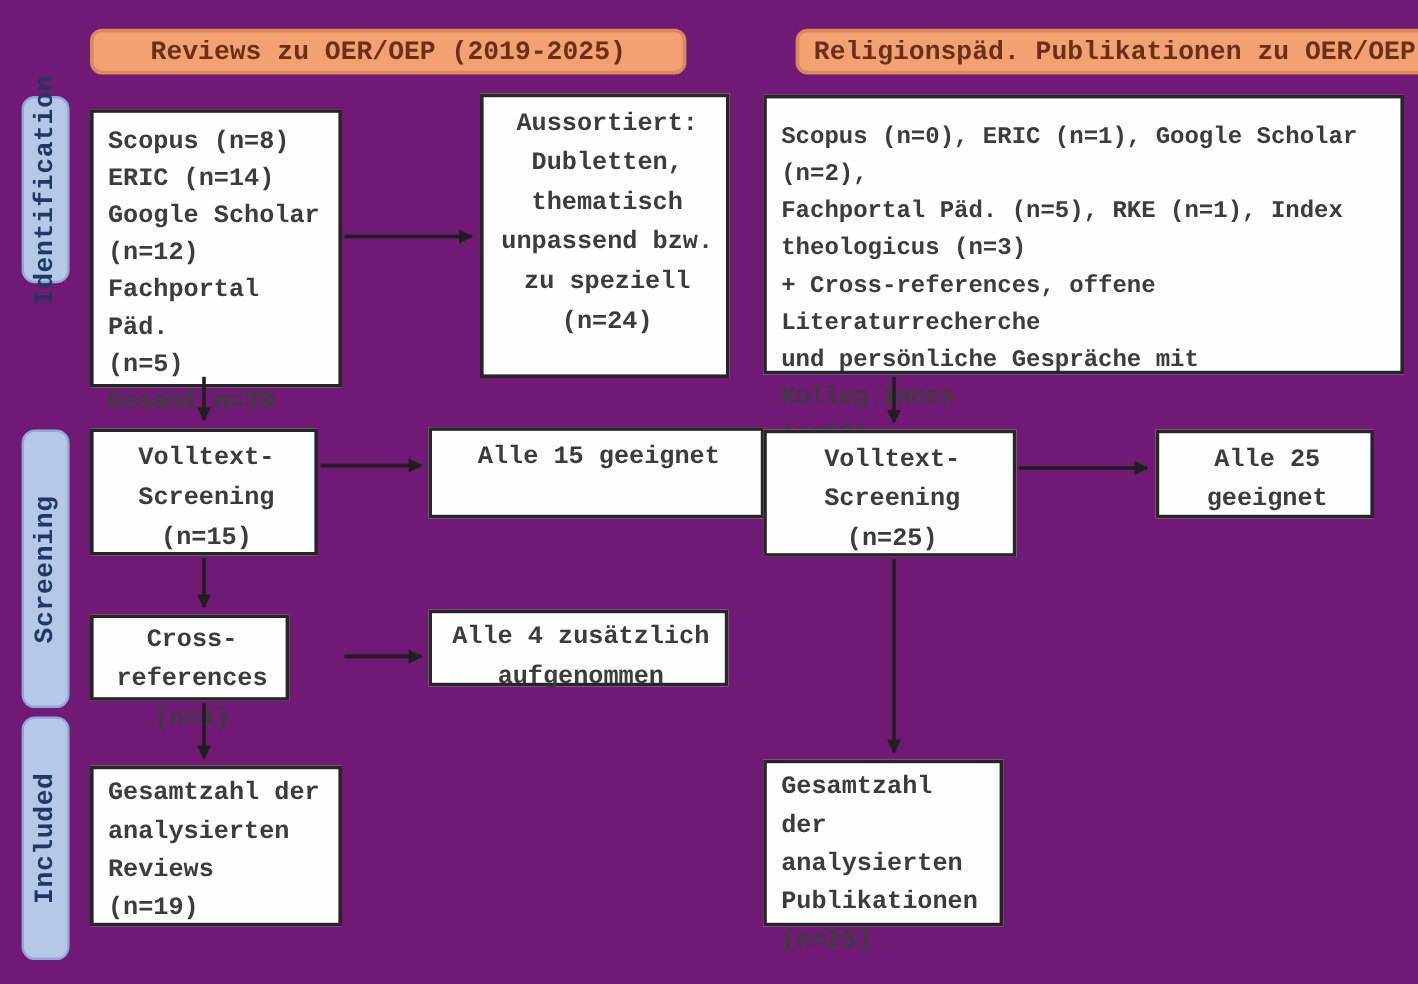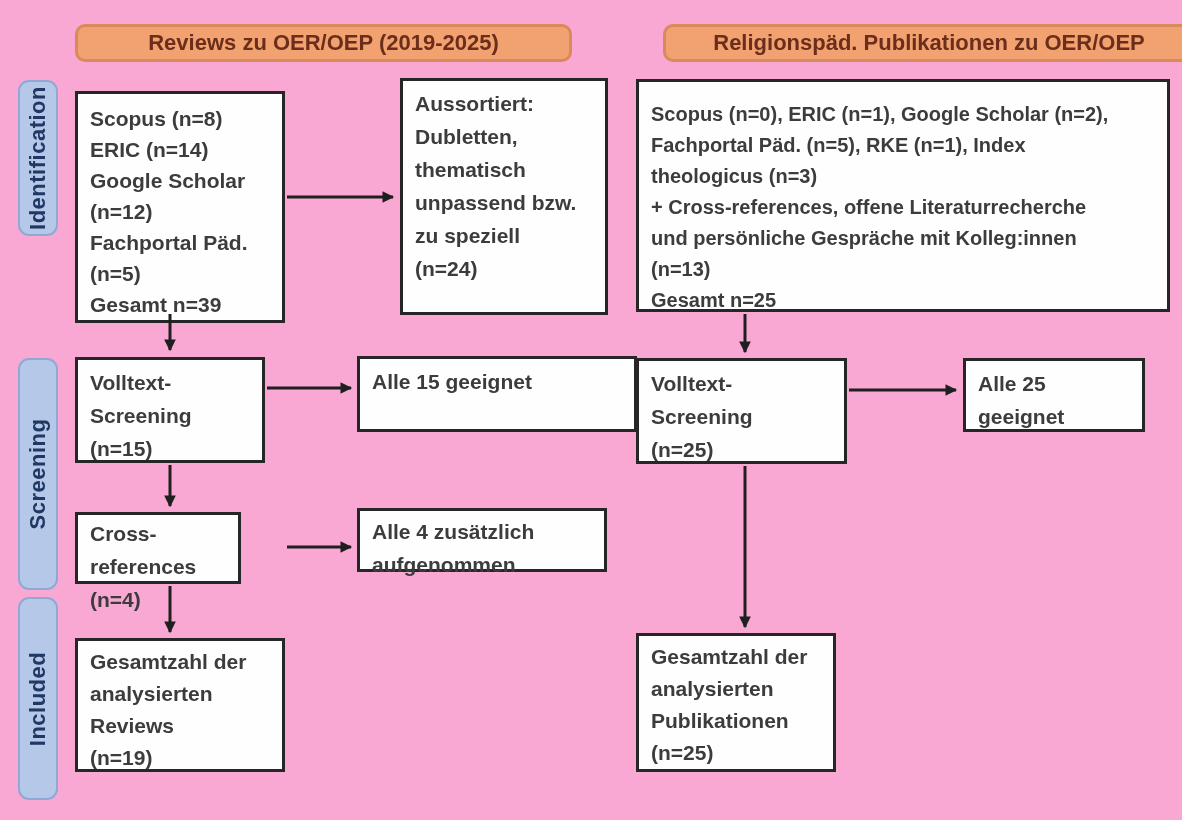--- a/index.html
+++ b/index.html
@@ -1,21 +1,21 @@
 <!DOCTYPE html>
 <html style="--header-fill: #F2A171; --header-border: #D98A5C; --header-text: #6B2E1B; --stage-fill: #B5C8E8; --stage-border: #8FA9D6; --stage-text: #1F3864; --box-border: #262626; --box-text: #3C3C3C; --arrow: #1F1F1F;"><head>
 <meta charset="utf-8">
 <style>
   html, body { margin: 0; padding: 0; background: #ffffff; }
   .canvas {
     position: relative;
     width: 1182px;
     height: 820px;
-    background: #f9a8d4;
-    font-family: Liberation Sans, sans-serif;
+    background: #701a75;
+    font-family: Liberation Mono, monospace;
     overflow: hidden;
   }
   .col-header {
     position: absolute;
     box-sizing: border-box;
     background: var(--header-fill, #F2A171);
     border: 3px solid var(--header-border, #D98A5C);
     border-radius: 10px;
     color: var(--header-text, #6B2E1B);
     font-size: 22px;
@@ -47,21 +47,21 @@
     position: absolute;
     box-sizing: border-box;
     background: #fefefe;
     border: 3px solid var(--box-border, #262626);
     color: var(--box-text, #3C3C3C);
     font-weight: 700;
     white-space: pre-line;
   }
   .f21 { font-size: 21px; line-height: 31px; padding: 9px 12px 0 12px; }
   .f20 { font-size: 20px; line-height: 31px; padding: 17px 12px 0 12px; }
-  .f33 { font-size: 21px; line-height: 33px; padding: 6px 8px 0 12px; }
+  .f33 { font-size: 21px; line-height: 33px; padding: 6px 8px 0 12px; text-align: center; }
   .f32 { font-size: 21px; line-height: 32px; padding: 5px 12px 0 12px; }
   .arrows {
     position: absolute;
     left: 0; top: 0;
     pointer-events: none;
   }
 </style>
 </head>
 <body>
 

